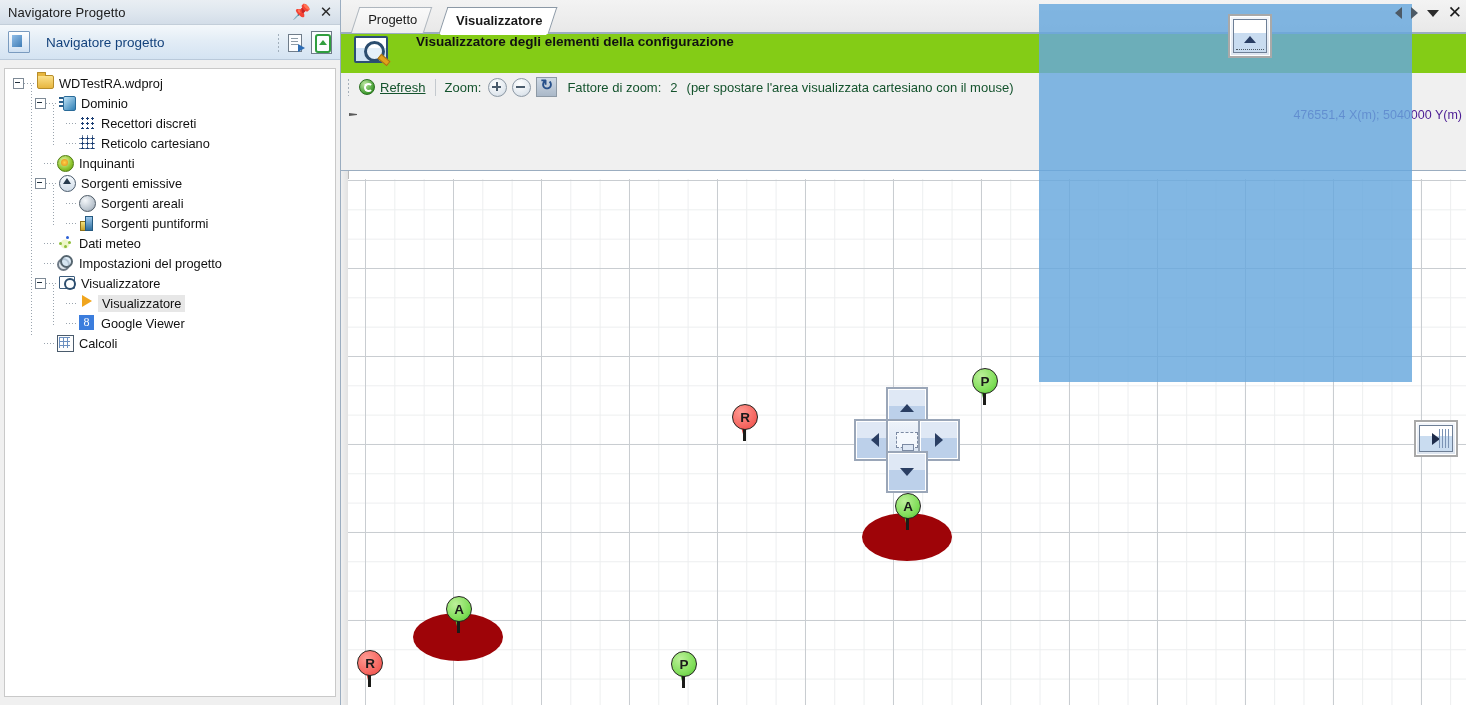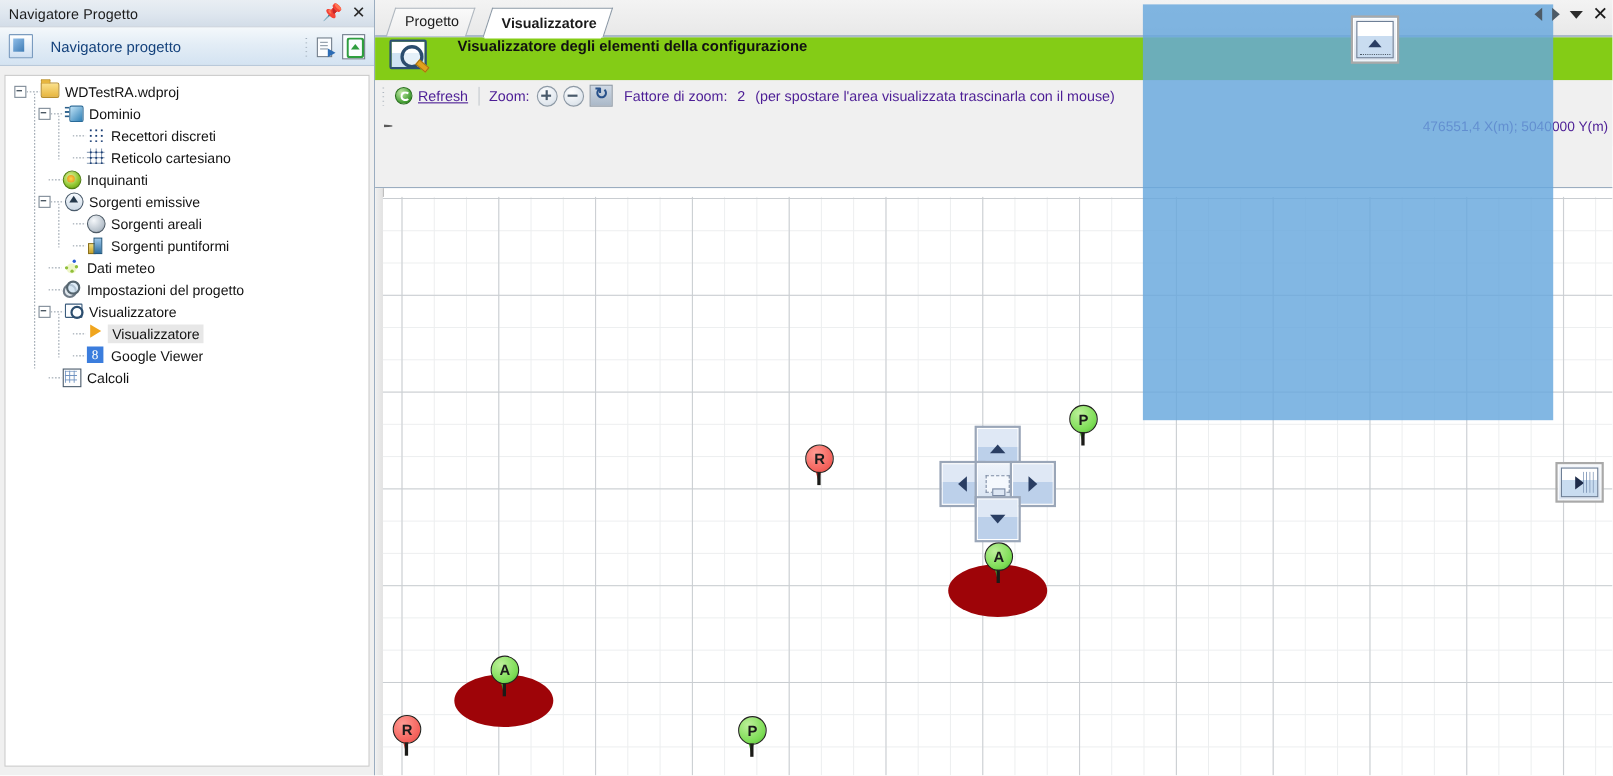--- a/index.html
+++ b/index.html
@@ -238,21 +238,21 @@
     transform:rotate(40deg);border:1px solid #a87412;}
   #doc-title-row .txt {
     font-size: 13.5px; color:#111; margin-left: 26px;
   }
 
   
   #doc-toolbar {
     position: relative; height: 28px;
     background:#f0f0f0;
     display:flex; align-items:center;
-    font-size: 13px; color:#4c1d95;
+    font-size: 13px; color:#14532d;
   }
   .tb-grip { width:3px;height:18px;margin-left:6px;
     background-image: radial-gradient(#a7b0b9 .6px, transparent .7px);
     background-size:3px 4px;}
   .refresh-btn{ display:flex;align-items:center;gap:5px;margin-left:9px;cursor:pointer;}
   .refresh-glyph{width:14px;height:14px;border-radius:50%;
     background:radial-gradient(circle at 35% 30%,#bfe8a3,#3f9b2f 70%,#2a6f1f);
     border:1px solid #2a6f1f;position:relative;}
   .refresh-glyph::after{content:'';position:absolute;left:4px;top:3px;width:5px;height:5px;
     border:2px solid #fff;border-right-color:transparent;border-radius:50%;}
@@ -610,21 +610,21 @@
       <div class="circ-btn">
           <div class="h"></div>
           <div class="v"></div>
         </div>
       <div class="circ-btn">
           <div class="h"></div>
         </div>
       <div class="reset-btn"></div>
       <div class="zoom-factor-lab">Fattore di zoom:</div>
       <div class="zoom-factor-val">2</div>
-      <div class="hint">(per spostare l'area visualizzata trascinarla con il mouse)</div>
+      <div class="hint">(per spostare l'area visualizzata cartesiano con il mouse)</div>
     </div>
 
     <div id="coords-row">
       <div class="tick"></div>
       <div id="coords-text">476551,4 X(m); 5040000 Y(m)</div>
     </div>
 
     <div id="map-frame">
       <div id="map-left-edge"></div>
       <div id="map-canvas"></div>

